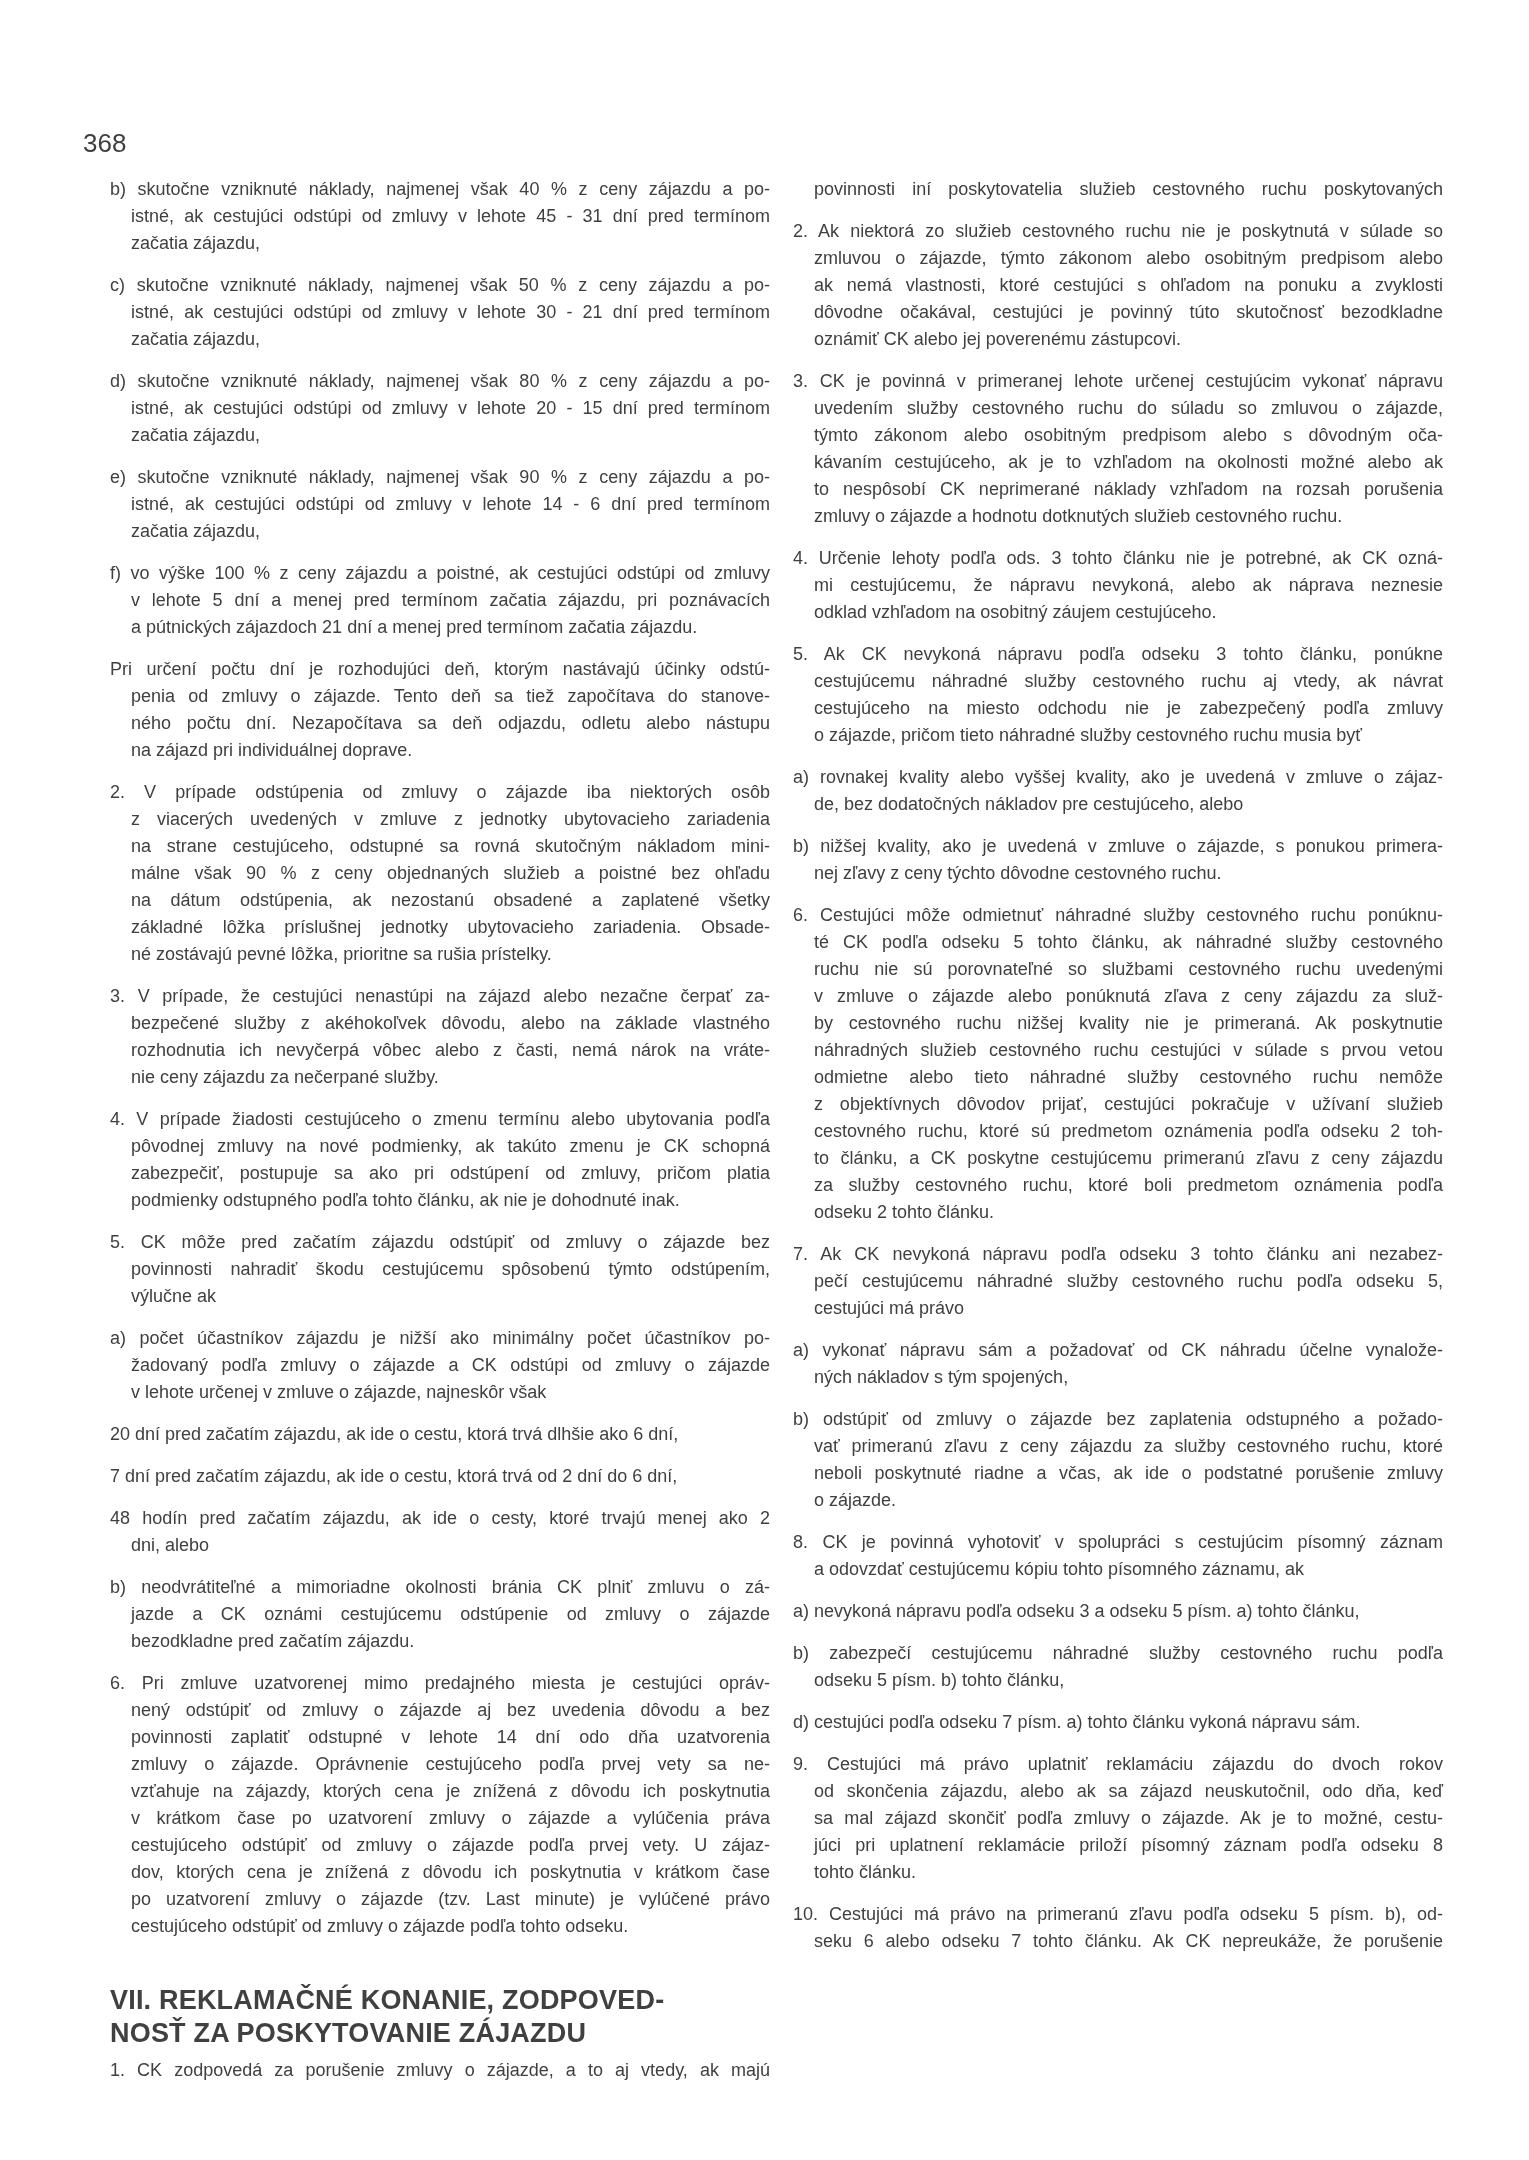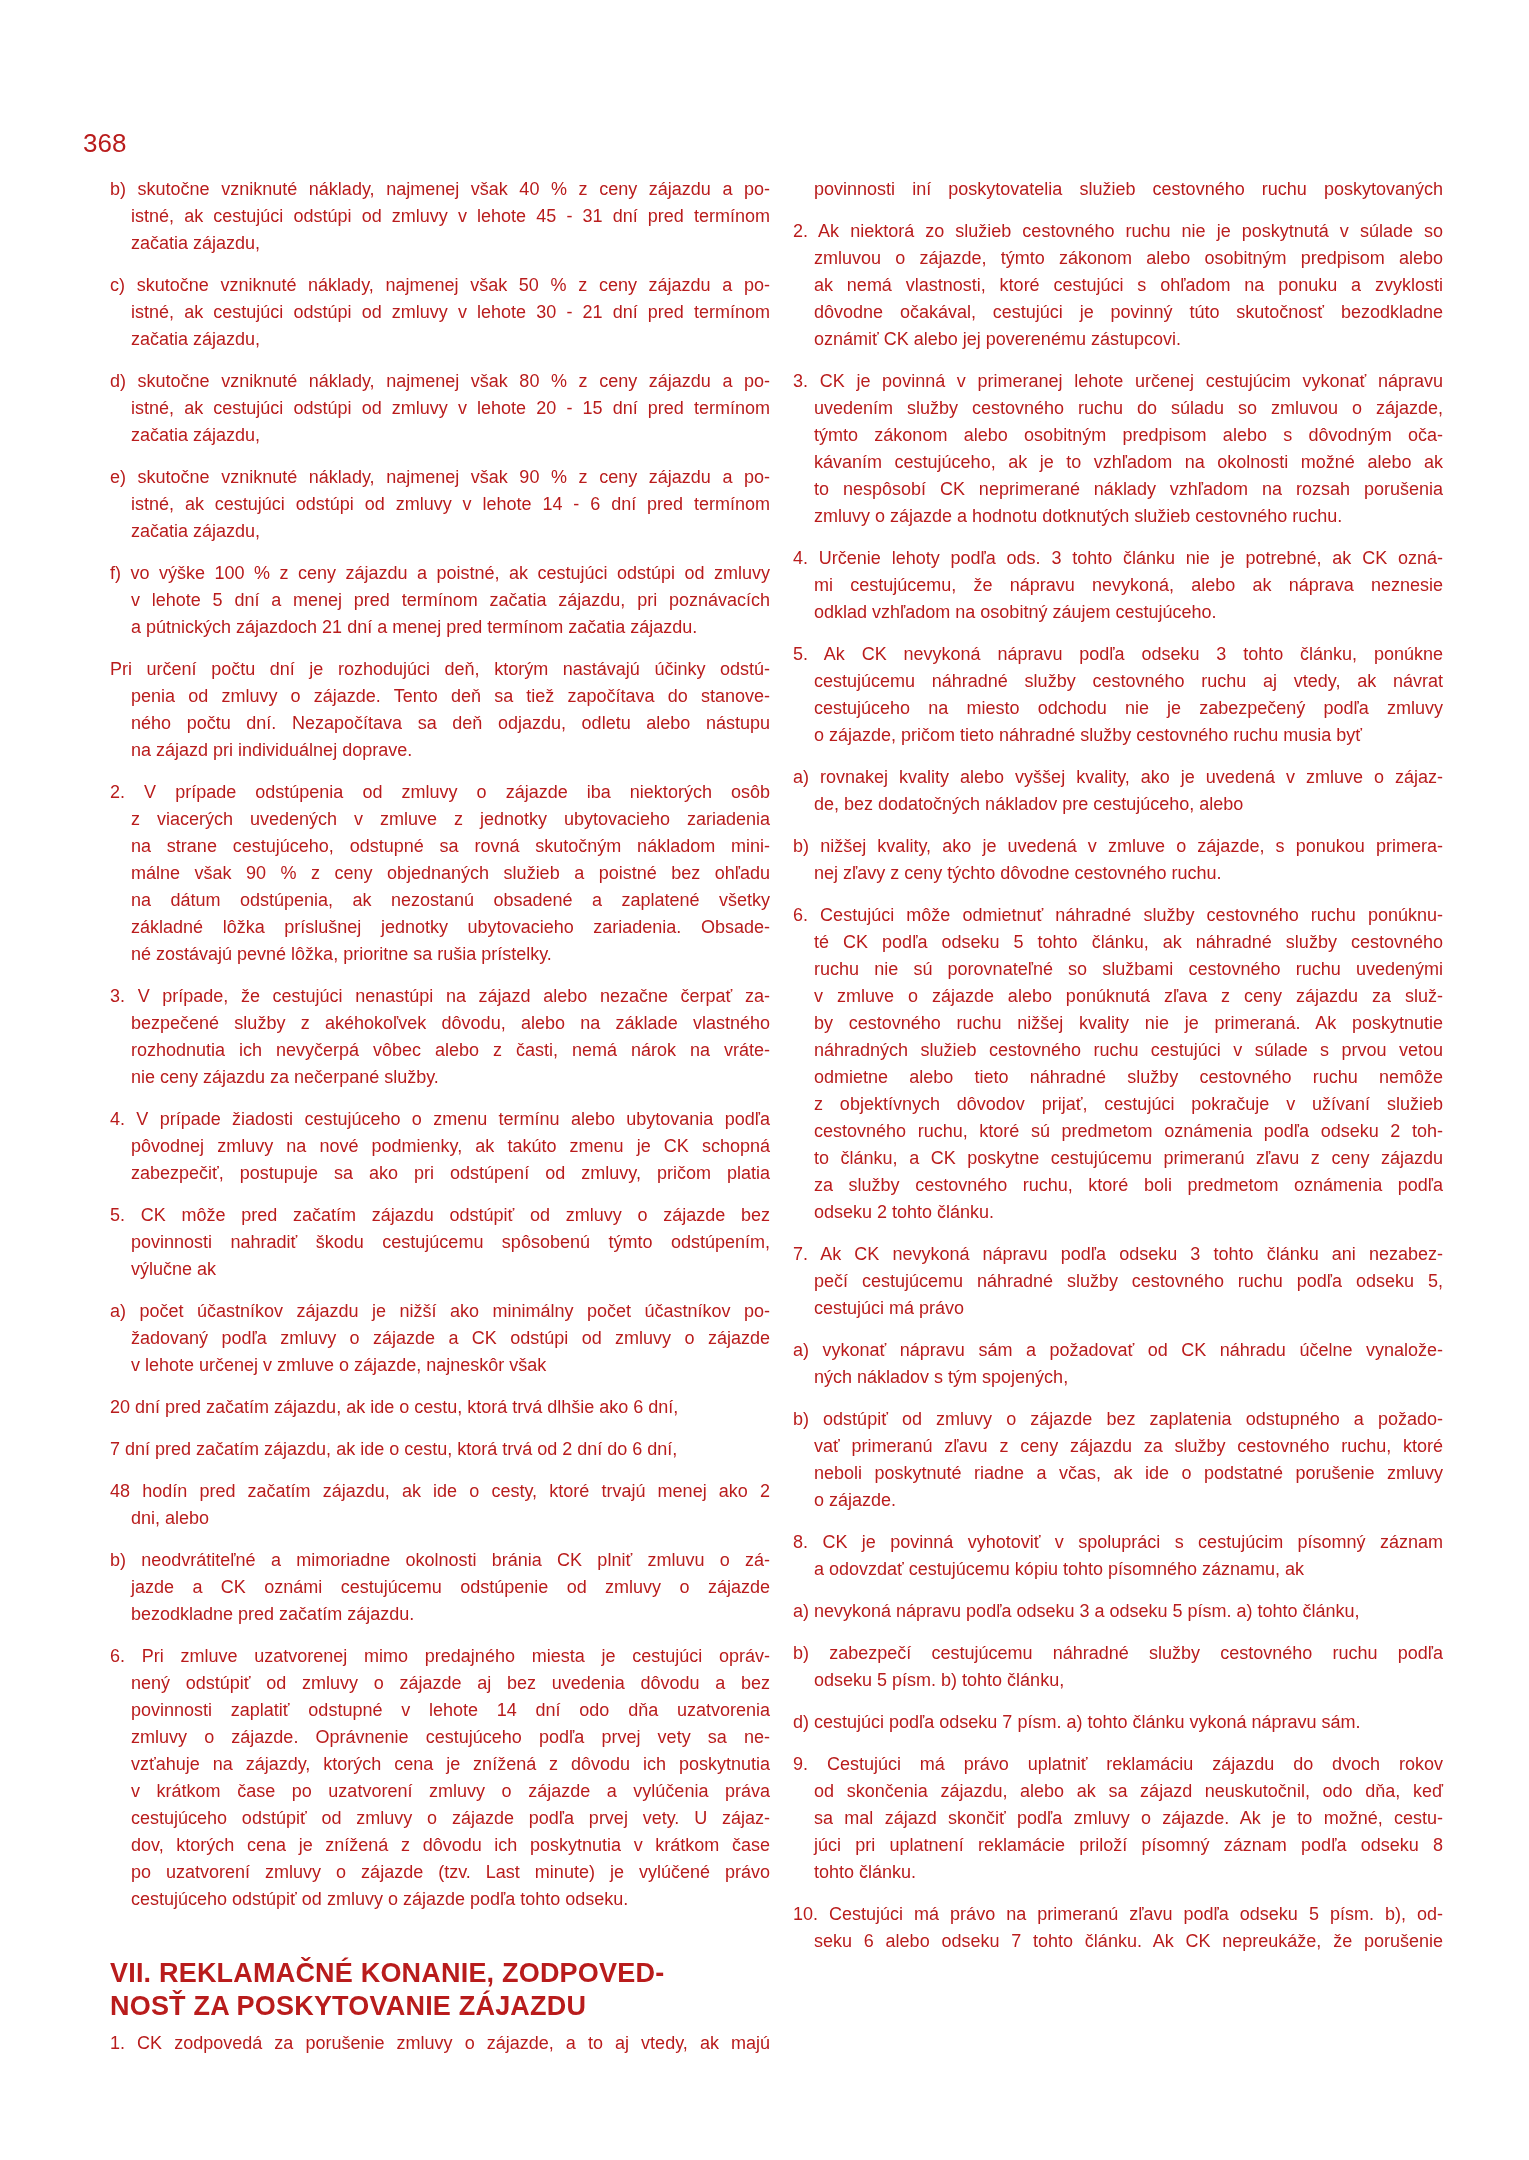--- a/index.html
+++ b/index.html
@@ -2,21 +2,21 @@
 <html lang="sk"><head>
 <meta charset="utf-8">
 <style>
   html,body{margin:0;padding:0;background:#e8e8e8;}
   .page{
     position:relative;
     width:1529px;height:2160px;
     background:#ffffff;
     overflow:hidden;
     font-family:"Liberation Sans", sans-serif;
-    color:#b91c1c;
+    color:#404040;
   }
   .page-number{
     position:absolute;left:83px;top:130px;
     font-size:26px;line-height:1;
   }
   .col{position:absolute;top:176px;}
   .col-left{left:110px;width:660px;}
   .col-right{left:793px;width:650px;}
   .block{
     font-size:18px;line-height:27px;
@@ -87,20 +87,21 @@
       <div class="block item">
         <div class="line">3. V prípade, že cestujúci nenastúpi na zájazd alebo nezačne čerpať za-</div>
         <div class="line cont">bezpečené služby z akéhokoľvek dôvodu, alebo na základe vlastného</div>
         <div class="line cont">rozhodnutia ich nevyčerpá vôbec alebo z časti, nemá nárok na vráte-</div>
         <div class="line cont final">nie ceny zájazdu za nečerpané služby.</div>
       </div>
       <div class="block item">
         <div class="line">4. V prípade žiadosti cestujúceho o zmenu termínu alebo ubytovania podľa</div>
         <div class="line cont">pôvodnej zmluvy na nové podmienky, ak takúto zmenu je CK schopná</div>
         <div class="line cont">zabezpečiť, postupuje sa ako pri odstúpení od zmluvy, pričom platia</div>
+        <div class="line cont final">podmienky odstupného podľa tohto článku, ak nie je dohodnuté inak.</div>
       </div>
       <div class="block item">
         <div class="line">5. CK môže pred začatím zájazdu odstúpiť od zmluvy o zájazde bez</div>
         <div class="line cont">povinnosti nahradiť škodu cestujúcemu spôsobenú týmto odstúpením,</div>
         <div class="line cont final">výlučne ak</div>
       </div>
       <div class="block item">
         <div class="line">a) počet účastníkov zájazdu je nižší ako minimálny počet účastníkov po-</div>
         <div class="line cont">žadovaný podľa zmluvy o zájazde a CK odstúpi od zmluvy o zájazde</div>
         <div class="line cont final">v lehote určenej v zmluve o zájazde, najneskôr však</div>

